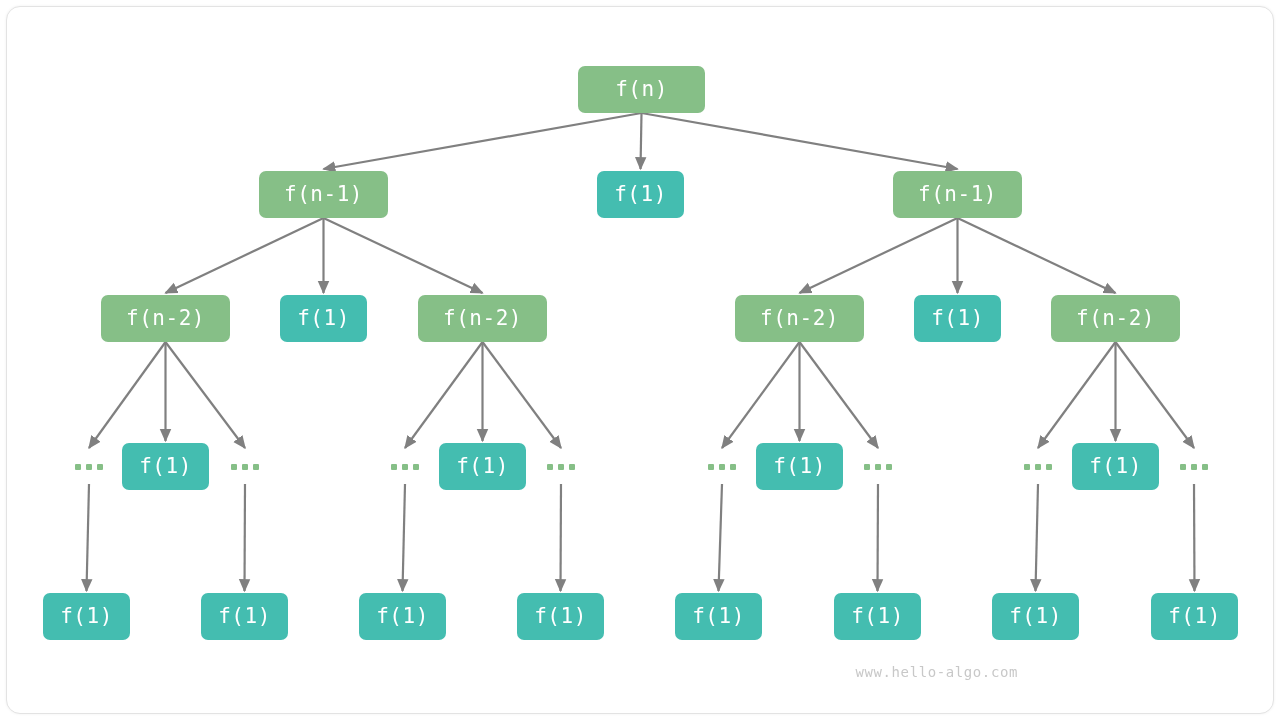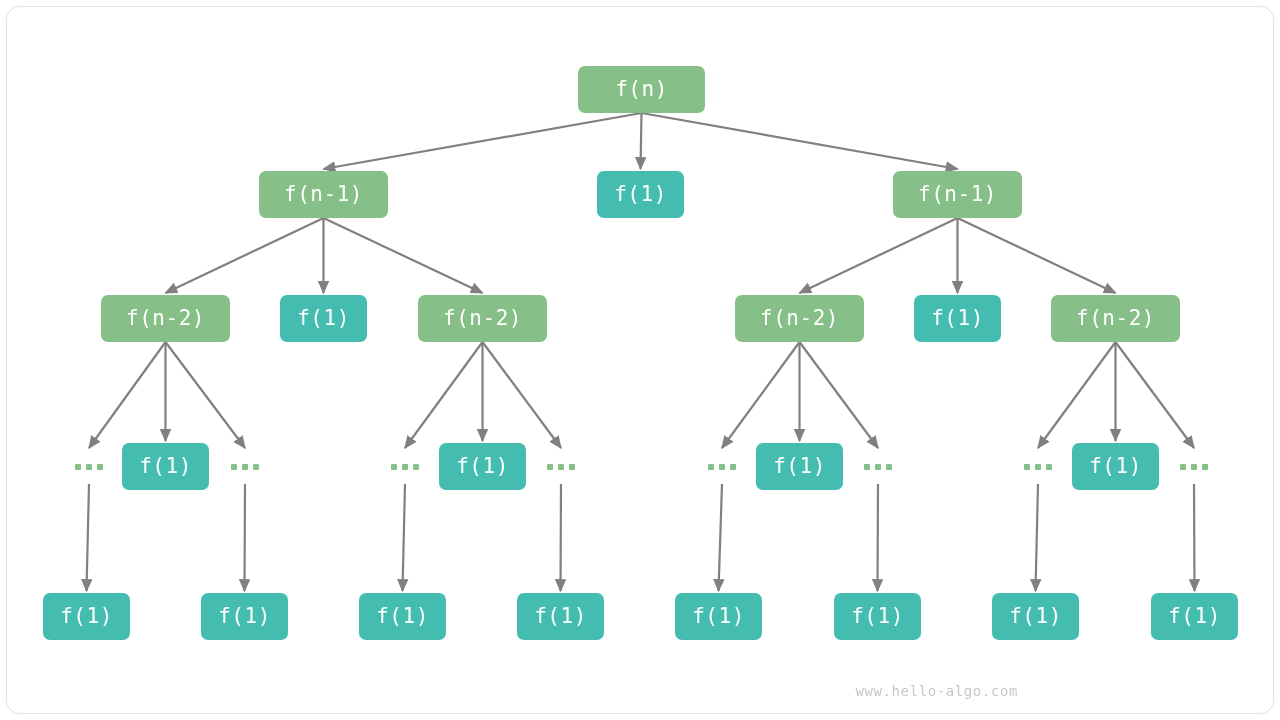--- a/index.html
+++ b/index.html
@@ -68,21 +68,21 @@
   .ellipsis span.dot {
     display: block;
     width: 6px;
     height: 6px;
     border-radius: 1px;
     background: #86bf87;
   }
   #watermark {
     position: absolute;
     right: 42px;
-    bottom: 21px;
+    bottom: 40px;
     color: #c8c8c8;
     font-size: 14px;
     letter-spacing: 0.6px;
     user-select: none;
   }
 </style>
 </head>
 <body>
 
 <div id="canvas">

